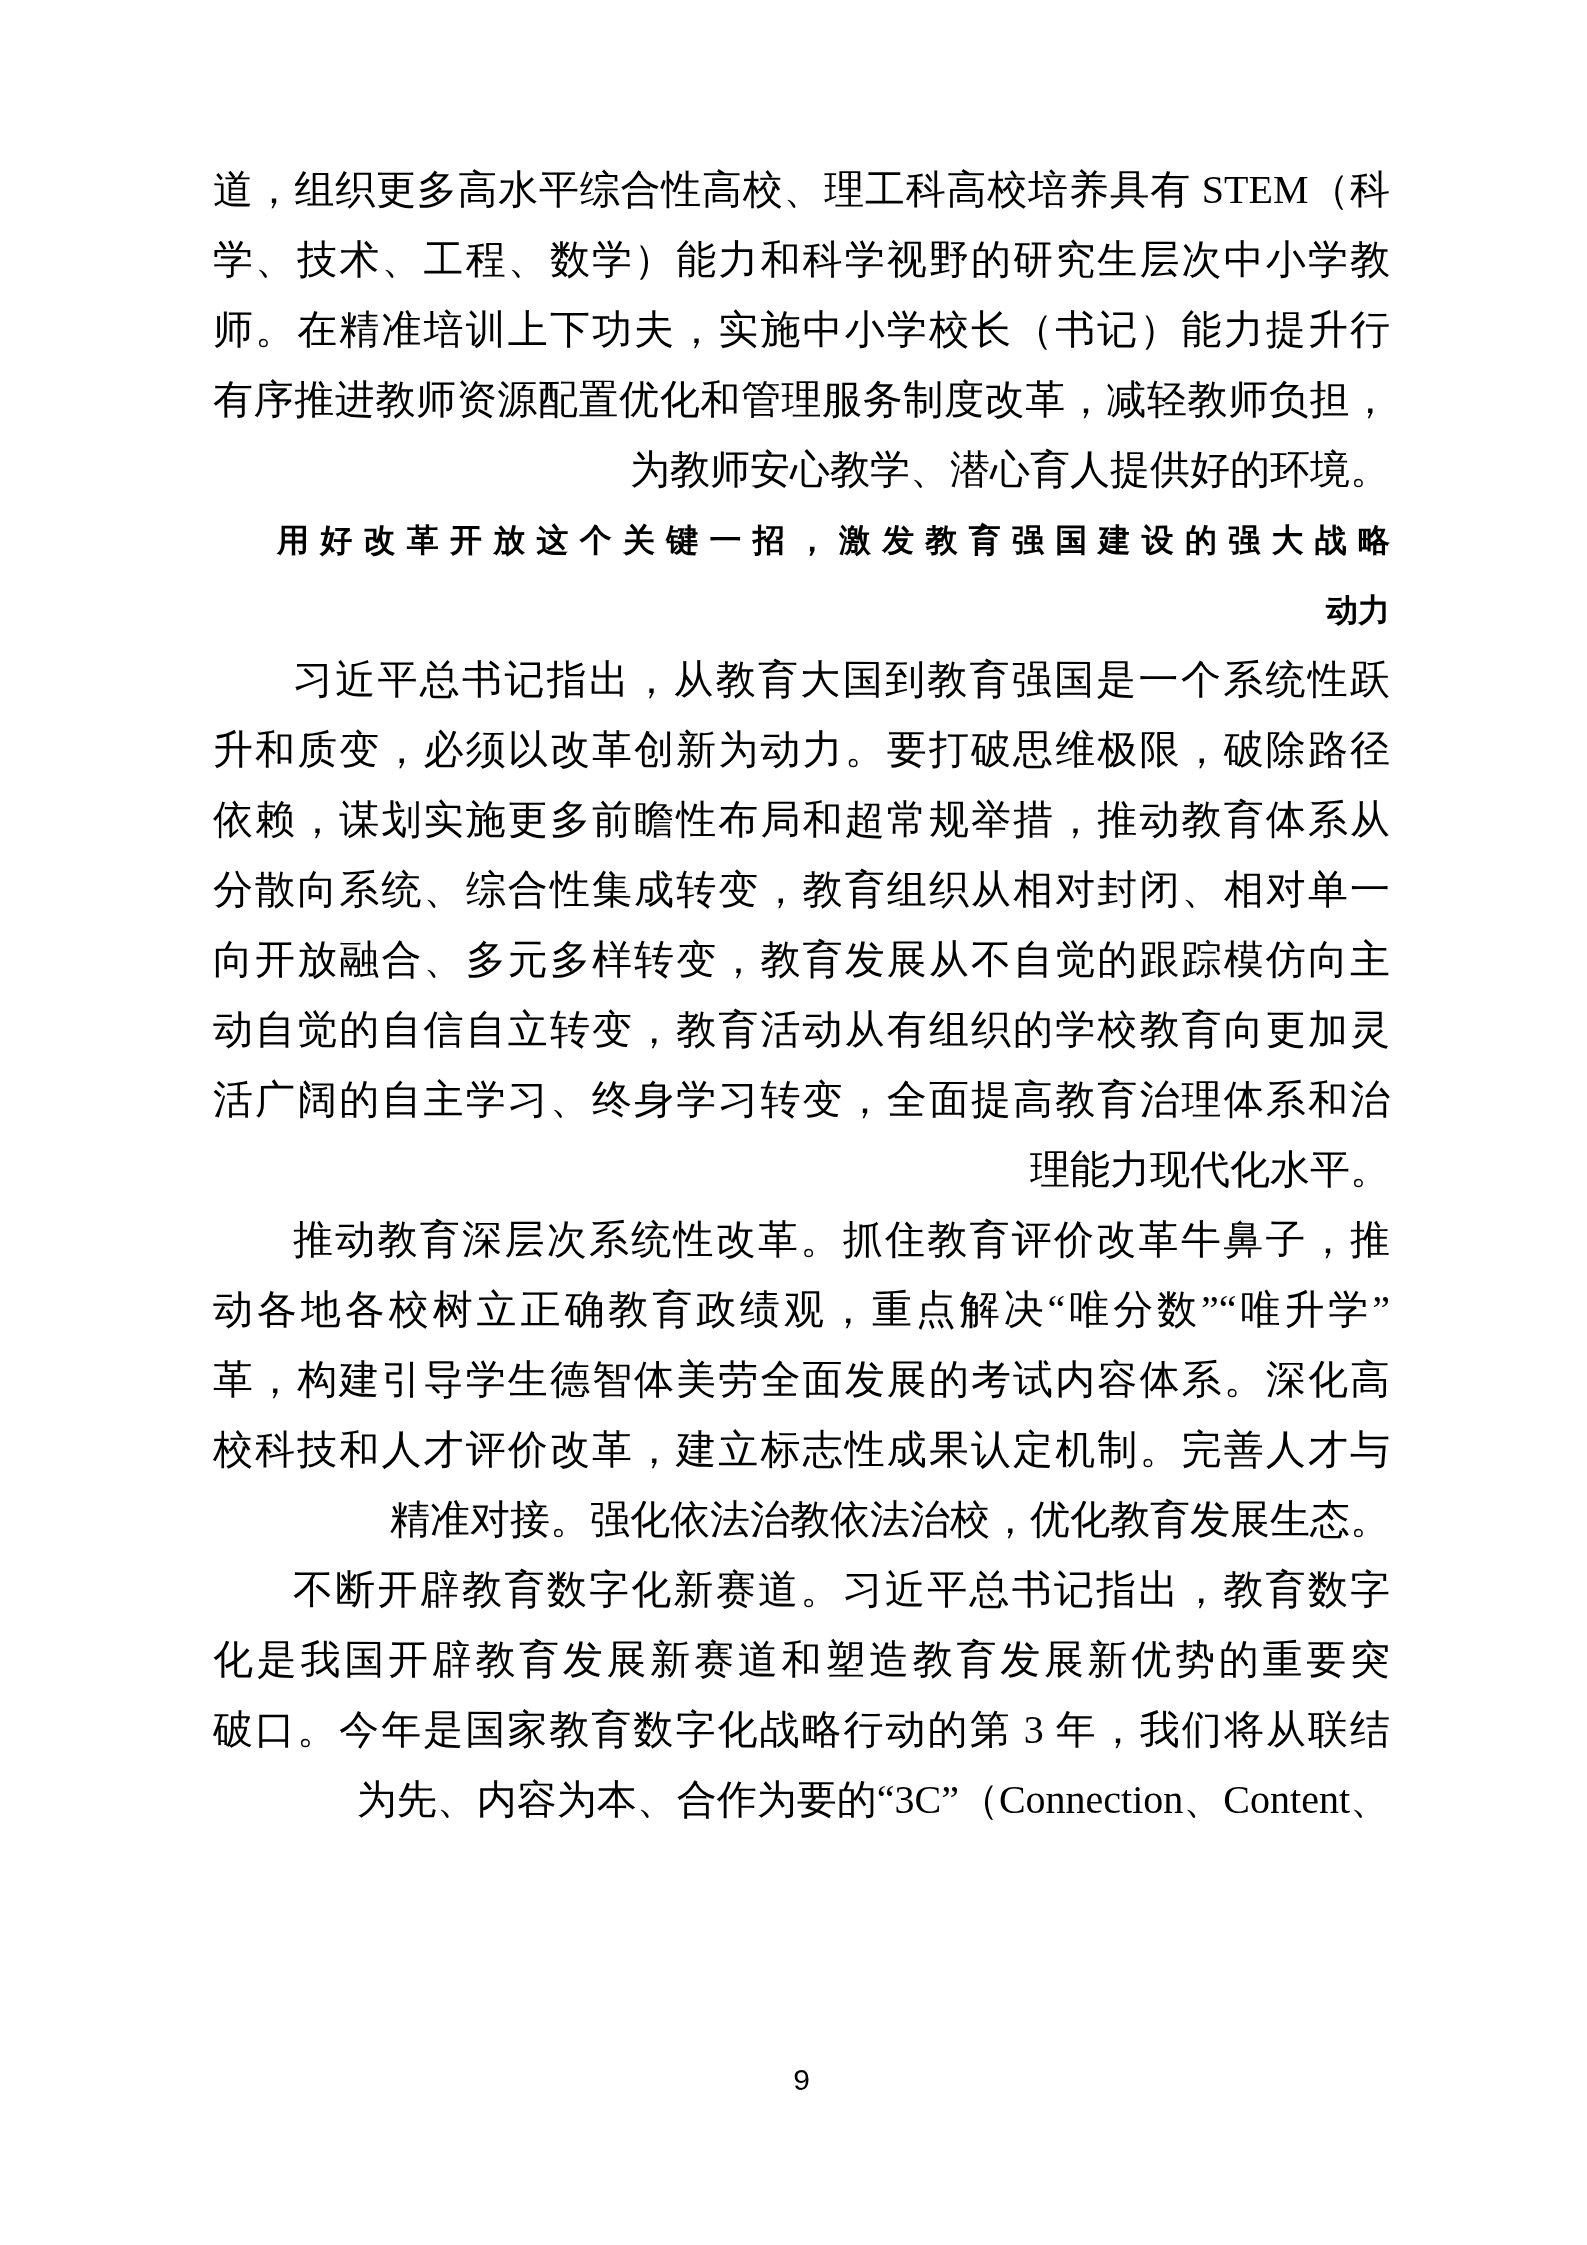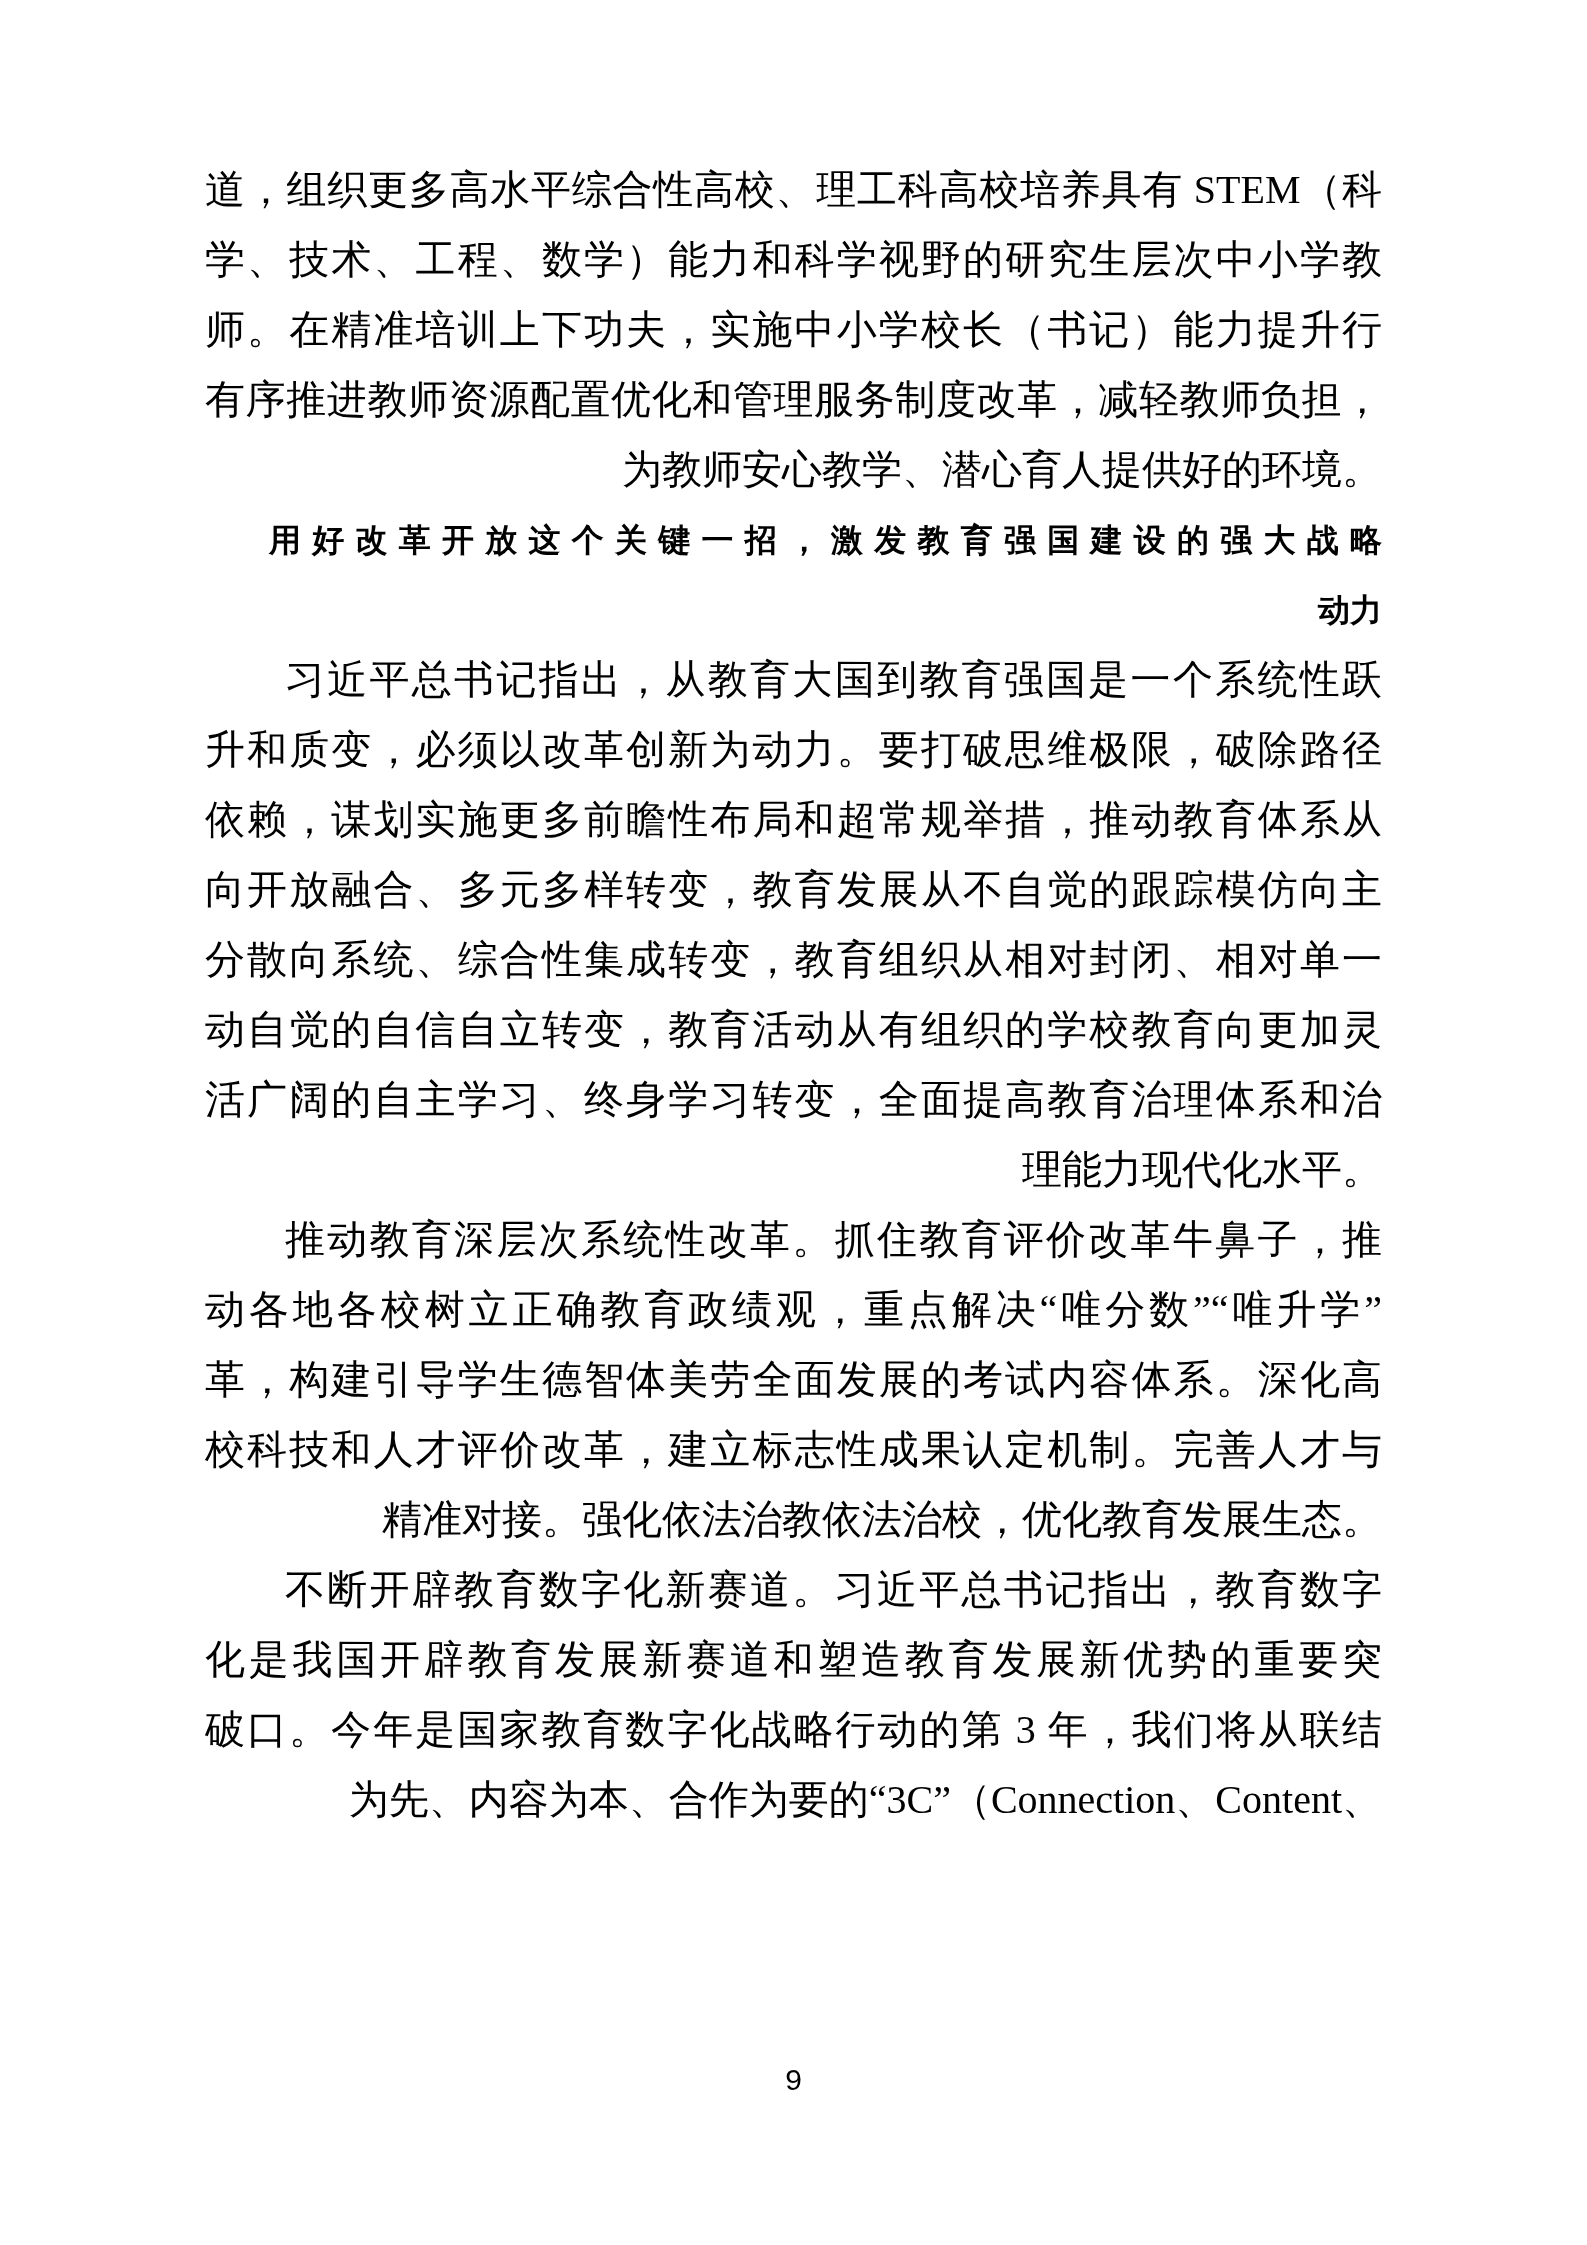--- a/index.html
+++ b/index.html
@@ -11,20 +11,21 @@
     height: 2245px;
     position: relative;
     background: #ffffff;
     color: #000000;
     font-family: "Liberation Serif", serif;
     overflow: hidden;
   }
   .page {
     position: absolute;
     inset: 0;
+    margin-left: 8px;
   }
   .text-block {
     position: absolute;
     left: 205px;
     top: 155px;
     width: 1177px;
   }
   .para {
     margin: 0;
     padding: 0;
@@ -78,22 +79,22 @@
         <div class="line">为教师安心教学、潜心育人提供好的环境。</div>
       </div>
       <div class="para heading">
         <div class="line just ind">用好改革开放这个关键一招，激发教育强国建设的强大战略</div>
         <div class="line">动力</div>
       </div>
       <div class="para body">
         <div class="line just ind">习近平总书记指出，从教育大国到教育强国是一个系统性跃</div>
         <div class="line just">升和质变，必须以改革创新为动力。要打破思维极限，破除路径</div>
         <div class="line just">依赖，谋划实施更多前瞻性布局和超常规举措，推动教育体系从</div>
+        <div class="line just">分散向系统、综合性集成转变，教育组织从相对封闭、相对单一</div>
         <div class="line just">向开放融合、多元多样转变，教育发展从不自觉的跟踪模仿向主</div>
-        <div class="line just">分散向系统、综合性集成转变，教育组织从相对封闭、相对单一</div>
         <div class="line just">动自觉的自信自立转变，教育活动从有组织的学校教育向更加灵</div>
         <div class="line just">活广阔的自主学习、终身学习转变，全面提高教育治理体系和治</div>
         <div class="line">理能力现代化水平。</div>
       </div>
       <div class="para body">
         <div class="line just ind">推动教育深层次系统性改革。抓住教育评价改革牛鼻子，推</div>
         <div class="line just">动各地各校树立正确教育政绩观，重点解决“唯分数”“唯升学”</div>
         <div class="line just">革，构建引导学生德智体美劳全面发展的考试内容体系。深化高</div>
         <div class="line just">校科技和人才评价改革，建立标志性成果认定机制。完善人才与</div>
         <div class="line">精准对接。强化依法治教依法治校，优化教育发展生态。</div>

